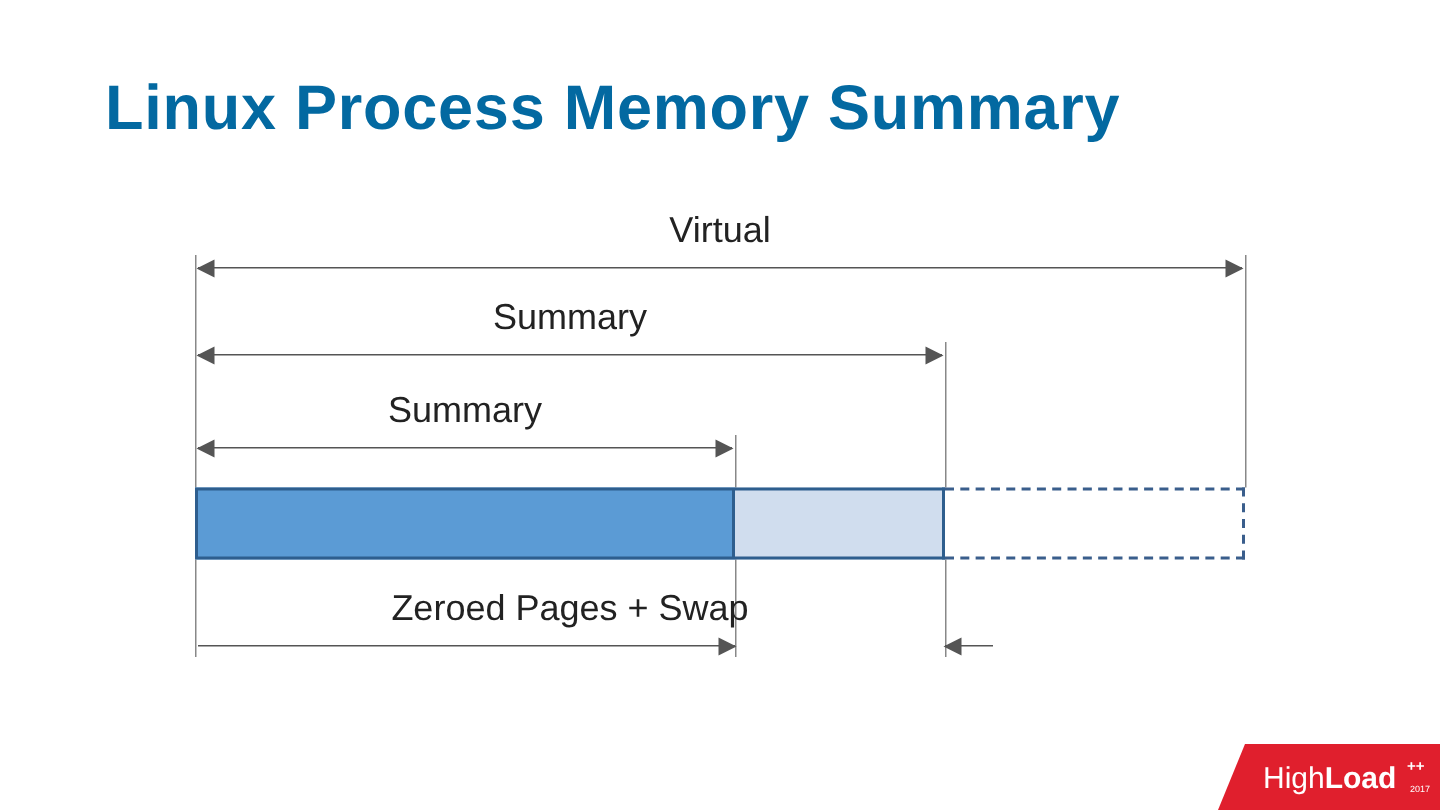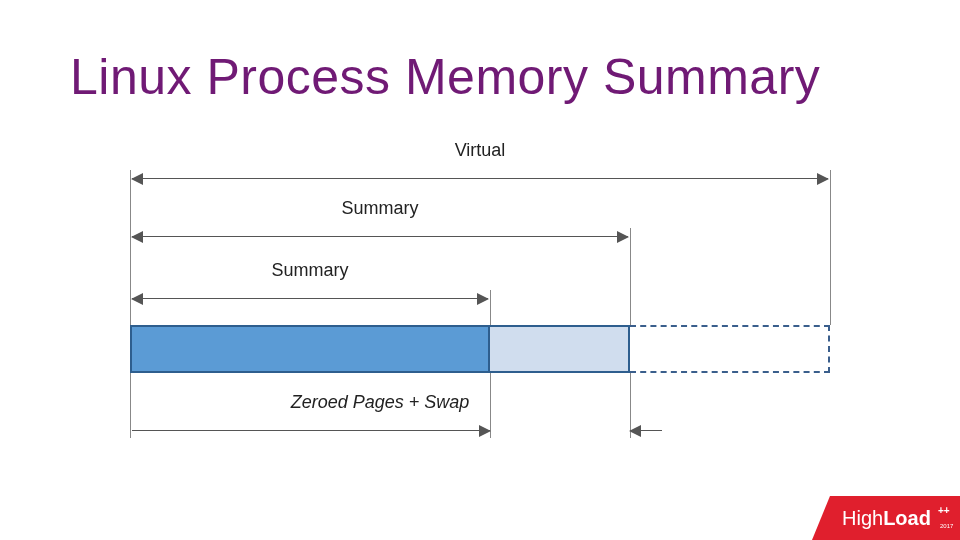--- a/index.html
+++ b/index.html
@@ -4,31 +4,31 @@
 <style>
   * { box-sizing: border-box; margin: 0; padding: 0; }
   body {
     width: 960px; height: 540px;
     background: #fff;
     font-family: "Segoe UI Light", "Segoe UI", Arial, sans-serif;
     position: relative; overflow: hidden;
   }
   .title {
     position: absolute; left: 70px; top: 48px;
-    font-size: 50px; font-weight: 400; color: #701a75;
+    font-size: 42px; font-weight: 700; color: #0369a1;
     letter-spacing: 0.5px;
   }
   .diagram {
     position: absolute; left: 130px; top: 140px;
     width: 700px; height: 310px;
   }
   .measure-label {
     position: absolute; width: 100%;
     text-align: center;
-    font-size: 18px; font-weight: 400; color: #222;
+    font-size: 24px; font-weight: 400; color: #222;
   }
   .dim-line { position: absolute; height: 0; border-top: 1.5px solid #555; }
   .dim-line::before, .dim-line::after {
     content: ""; position: absolute; top: -6px;
     width: 0; height: 0;
     border-top: 6px solid transparent;
     border-bottom: 6px solid transparent;
   }
   .dim-line::before { left: -1px; border-right: 12px solid #555; }
   .dim-line::after  { right: -1px; border-left: 12px solid #555; }
@@ -67,21 +67,21 @@
   <div class="measure-label" style="left:0; width:360px; top:120px;">Summary</div>
   <div class="dim-line" style="left:2px; width:356px; top:158px;"></div>
   <div class="ext-line" style="left:360px; top:150px; height:148px;"></div>
 
   <div class="bar">
     <div class="seg resident"></div>
     <div class="seg commit"></div>
     <div class="seg virtual"></div>
   </div>
 
-  <div class="measure-label" style="left:0; width:500px; top:252px; text-align:center;font-style:italic;">Zeroed Pages + Swap</div>
+  <div class="measure-label" style="left:0; width:500px; top:252px; text-align:center;">Zeroed Pages + Swap</div>
   <div class="ext-line" style="left:0; top:233px; height:65px;"></div>
   <div class="dim-line only-right" style="left:2px; width:358px; top:290px;"></div>
   <div class="dim-line only-left" style="left:500px; width:32px; top:290px;"></div>
 
 </div>
 
 <div class="logo">
   <svg width="148" height="44" viewBox="0 0 148 44">
     <polygon points="18,0 148,0 148,44 0,44" fill="#e01f2d"></polygon>
     <text x="30" y="29" font-family="Arial,Helvetica,sans-serif" font-size="20" fill="#fff">

